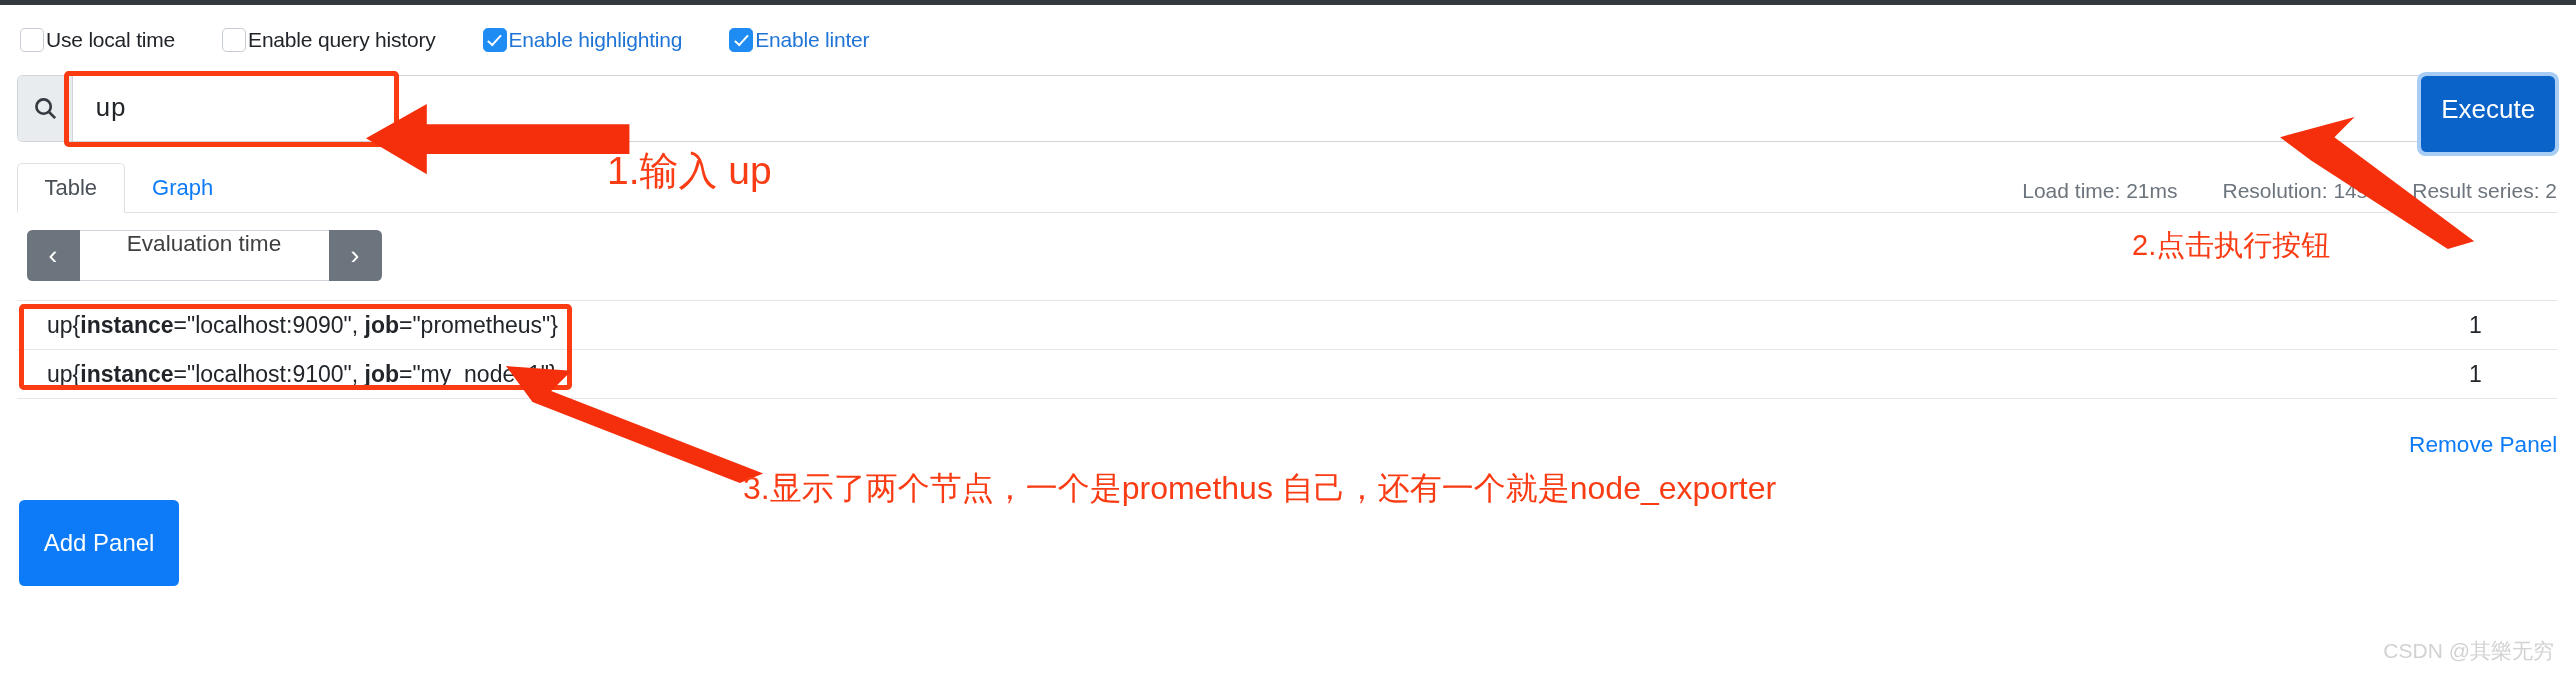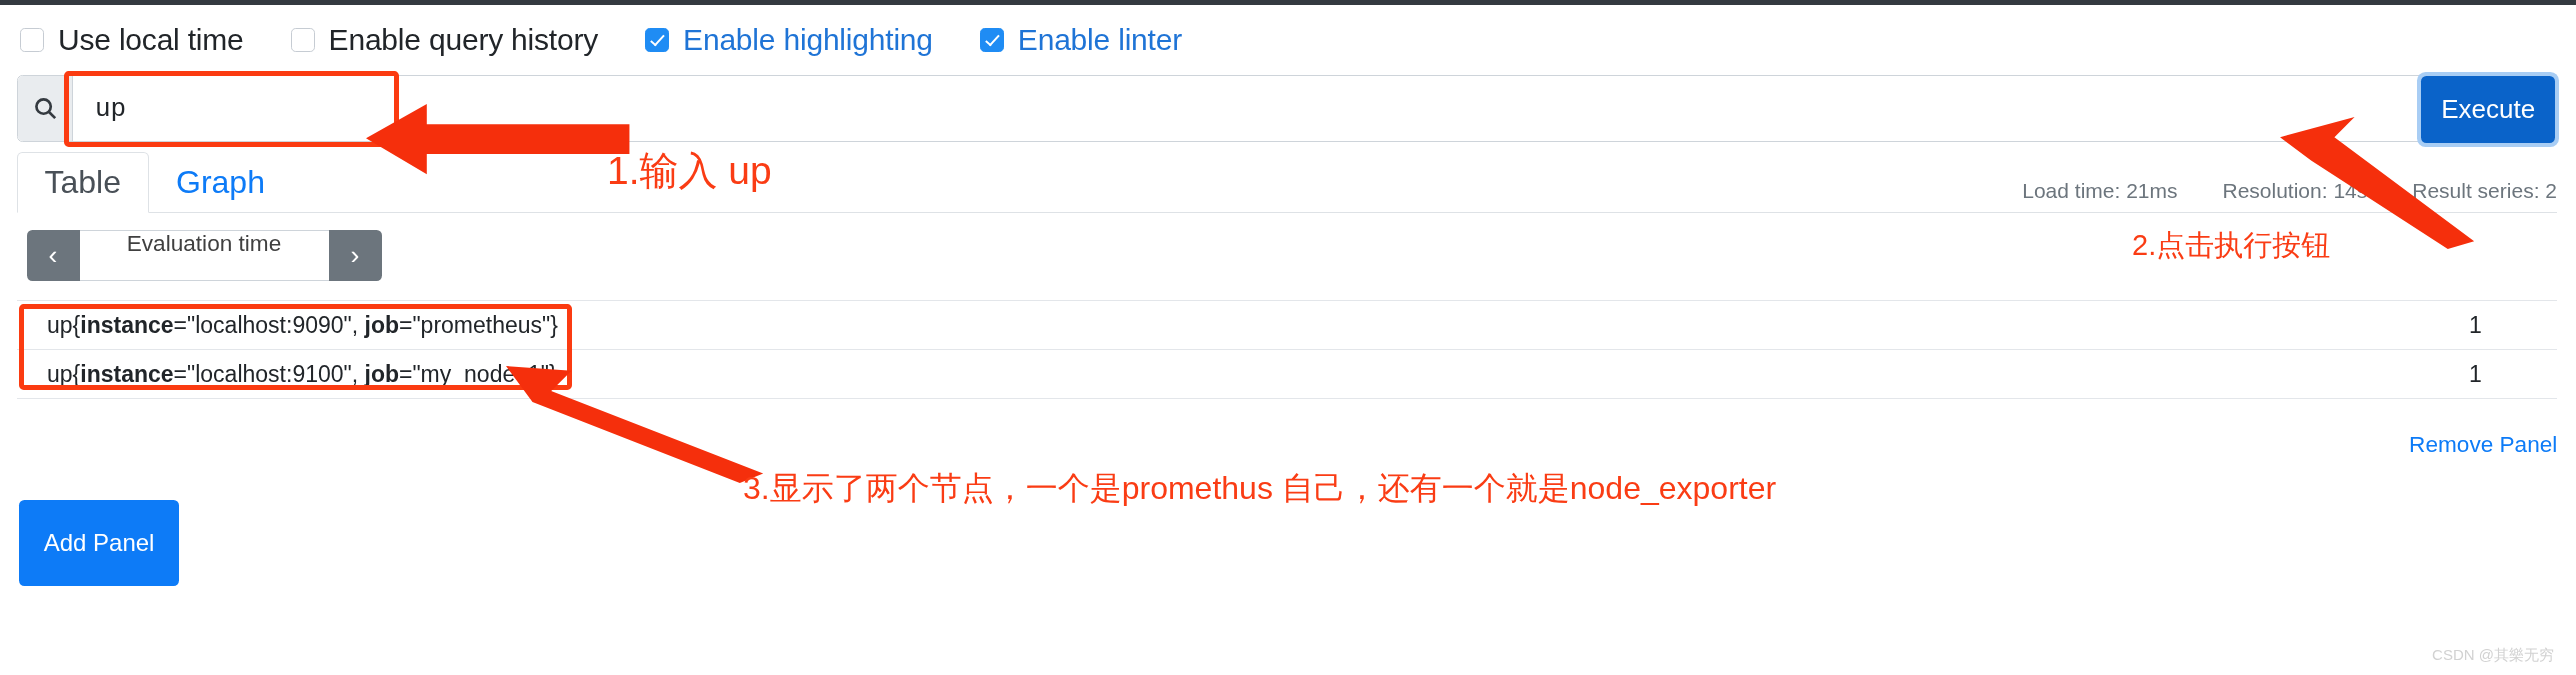--- a/index.html
+++ b/index.html
@@ -22,21 +22,21 @@
   .optbar .opt:first-child{margin-left:20px;}
   .cbx{
     width:24px;height:24px;border-radius:4.7px;border:1.6px solid #c6ccd3;
     background:#fff;box-sizing:border-box;flex:0 0 auto;
   }
   .cbx.on{background:#1f8cf4;border-color:#1f8cf4;position:relative;}
   .cbx.on::after{
     content:"";position:absolute;left:7.8px;top:3.1px;width:5.4px;height:11.7px;
     border:solid #fff;border-width:0 2.7px 2.7px 0;transform:rotate(42deg);
   }
-  .cbl{font-size:30px;margin-left:14px;white-space:nowrap;letter-spacing:-0.2px;}
+  .cbl{font-size:21px;margin-left:2px;white-space:nowrap;letter-spacing:-0.2px;}
   .cbl.off{color:#212529;}
   .cbl.on{color:#1f74d6;}
   .gapwide{margin-left:47px !important;}
 
   
   .qwrap{
     position:absolute;left:17px;top:75px;width:2540px;height:67px;
     display:flex;align-items:stretch;
     border:0.8px solid #ced4da;border-radius:5.4px;background:#fff;box-sizing:border-box;
   }
@@ -52,29 +52,29 @@
   .qbtn{
     width:64px;background:#e9ecef;border-right:0.8px solid #ced4da;
     display:flex;align-items:center;justify-content:center;
   }
   .execwrap{
     position:absolute;right:-3.1px;top:-3.9px;
     padding:3.9px;border-radius:8.6px;background:#a8cdf4;
   }
   .exec{
     background:#0a63c9;color:#fff;font-size:26px;
-    padding:0 20px;height:67px;line-height:67px;border-radius:5.4px;
+    padding:0 20px;height:76px;line-height:67px;border-radius:5.4px;
     white-space:nowrap;
   }
 
   
   .tabrow{position:absolute;left:17px;top:156px;width:2540px;height:56px;
           border-bottom:0.8px solid #dee2e6;display:flex;align-items:flex-end;}
   .tab{
-    font-size:32px;padding:11px 26.5px;border:0.8px solid transparent;
+    font-size:22px;padding:11px 26.5px;border:0.8px solid transparent;
     border-radius:5.4px 5.4px 0 0;position:relative;top:0.8px;white-space:nowrap;
   }
   .tab.active{color:#495057;background:#fff;border-color:#dee2e6 #dee2e6 #fff;}
   .tab.link{color:#0d7bf7;}
   .statusbox{
     position:absolute;right:0;bottom:9.3px;display:flex;gap:45px;
     font-size:21px;color:#6c757d;white-space:nowrap;align-items:flex-end;
   }
 
   
@@ -105,21 +105,21 @@
 
   .removelink{
     position:absolute;right:18.7px;top:432px;font-size:22.6px;color:#0d7bf7;white-space:nowrap;
   }
   .addpanel{
     position:absolute;left:18.7px;top:500px;
     background:#0d7bf7;color:#fff;font-size:24px;
     padding:29px 25px;border-radius:5.4px;white-space:nowrap;
   }
   .watermark{
-    position:absolute;right:22px;bottom:11px;font-size:15px;color:#d2d2d2;white-space:nowrap;
+    position:absolute;right:22px;bottom:11px;font-size:21px;color:#d2d2d2;white-space:nowrap;
   }
 
   
   .ann{position:absolute;color:#fa3c14;white-space:nowrap;}
   .annbox{position:absolute;border:5.4px solid #fb3b11;border-radius:4.7px;box-sizing:border-box;}
   .arrow{position:absolute;pointer-events:none;}
   .a1{left:607px;top:144px;font-size:39px;}
   .a2{left:2132px;top:226px;font-size:29px;}
   .a3{left:743px;top:467px;font-size:32px;}
 </style>

